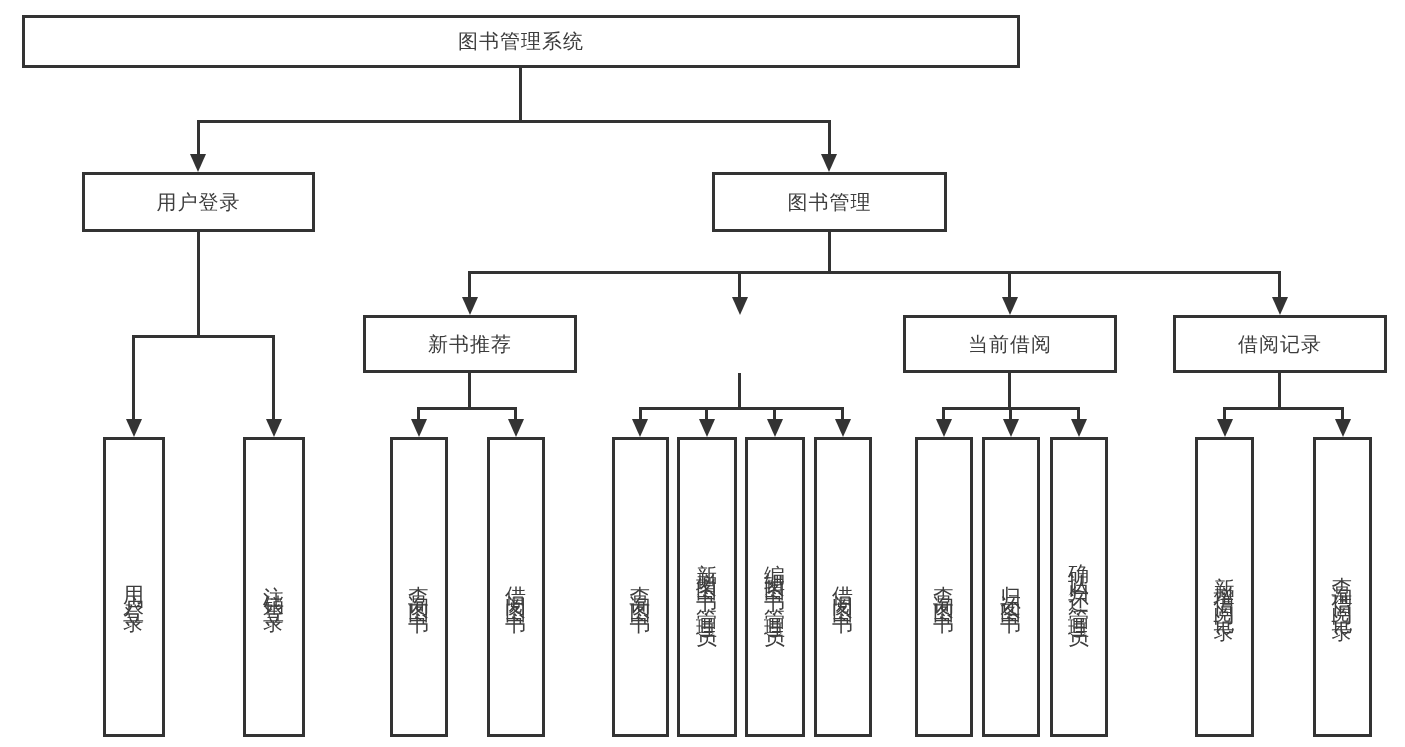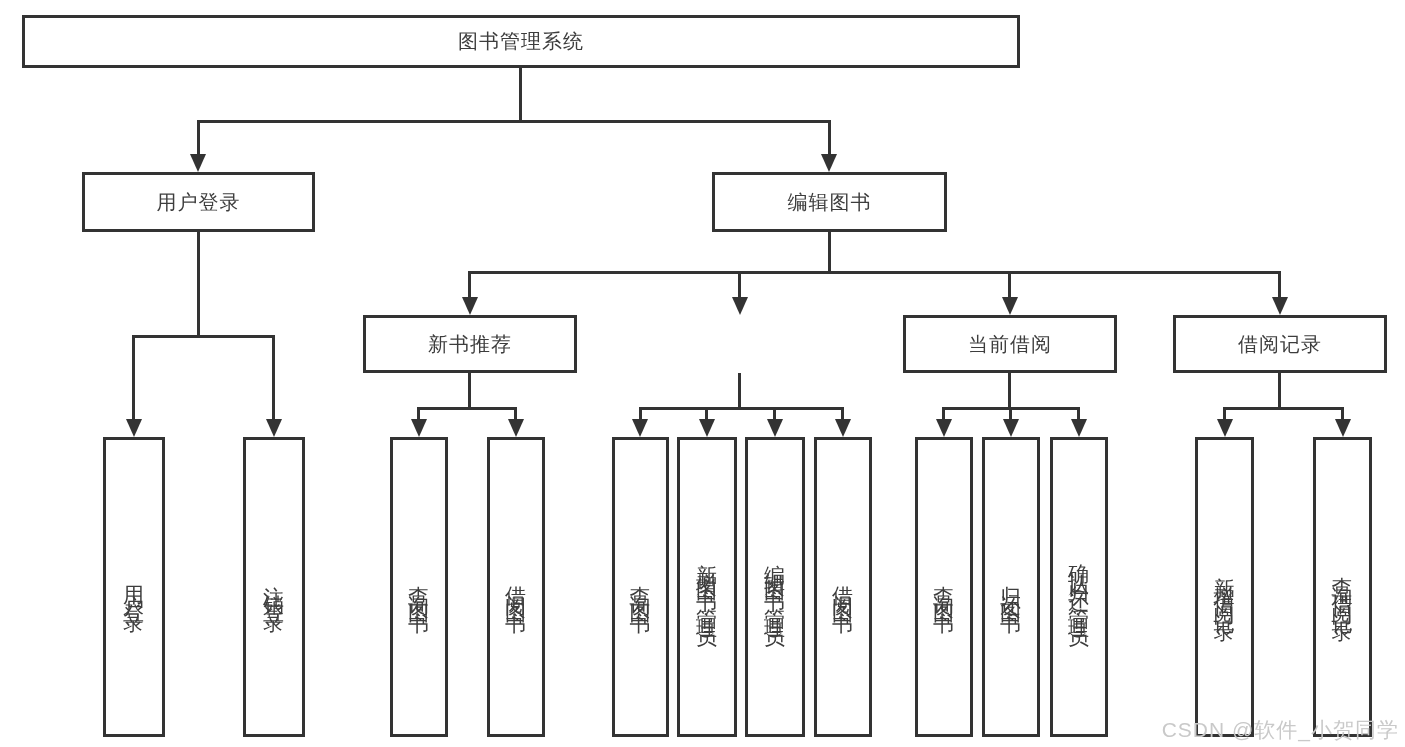--- a/index.html
+++ b/index.html
@@ -68,21 +68,21 @@
   <div class="hline" style="left:198px;top:120px;width:633px;"></div>
   <div class="vline" style="left:197px;top:120px;height:38px;"></div>
   <div class="arrow" style="left:190px;top:154px;"></div>
   <div class="vline" style="left:828px;top:120px;height:38px;"></div>
   <div class="arrow" style="left:821px;top:154px;"></div>
 
   <div class="box" style="left:82px;top:172px;width:233px;height:60px;">
     <span class="hlabel">用户登录</span>
   </div>
   <div class="box" style="left:712px;top:172px;width:235px;height:60px;">
-    <span class="hlabel">编辑图书</span>
+    <span class="hlabel">图书管理</span>
   </div>
 
   <div class="vline" style="left:197px;top:232px;height:106px;"></div>
   <div class="hline" style="left:134px;top:335px;width:141px;"></div>
   <div class="vline" style="left:132px;top:335px;height:88px;"></div>
   <div class="arrow" style="left:126px;top:419px;"></div>
   <div class="vline" style="left:272px;top:335px;height:88px;"></div>
   <div class="arrow" style="left:266px;top:419px;"></div>
 
   <div class="vline" style="left:828px;top:232px;height:42px;"></div>
@@ -177,15 +177,14 @@
     <span class="vlabel">确认归还（管理员）</span>
   </div>
 
   <div class="box leaf" style="left:1195px;top:437px;width:59px;height:300px;">
     <span class="vlabel">新增借阅记录</span>
   </div>
   <div class="box leaf" style="left:1313px;top:437px;width:59px;height:300px;">
     <span class="vlabel">查询借阅记录</span>
   </div>
 
-  <div class="watermark">CSDN @软件_小贺同学</div>
 
 </div>
 
 </body></html>

